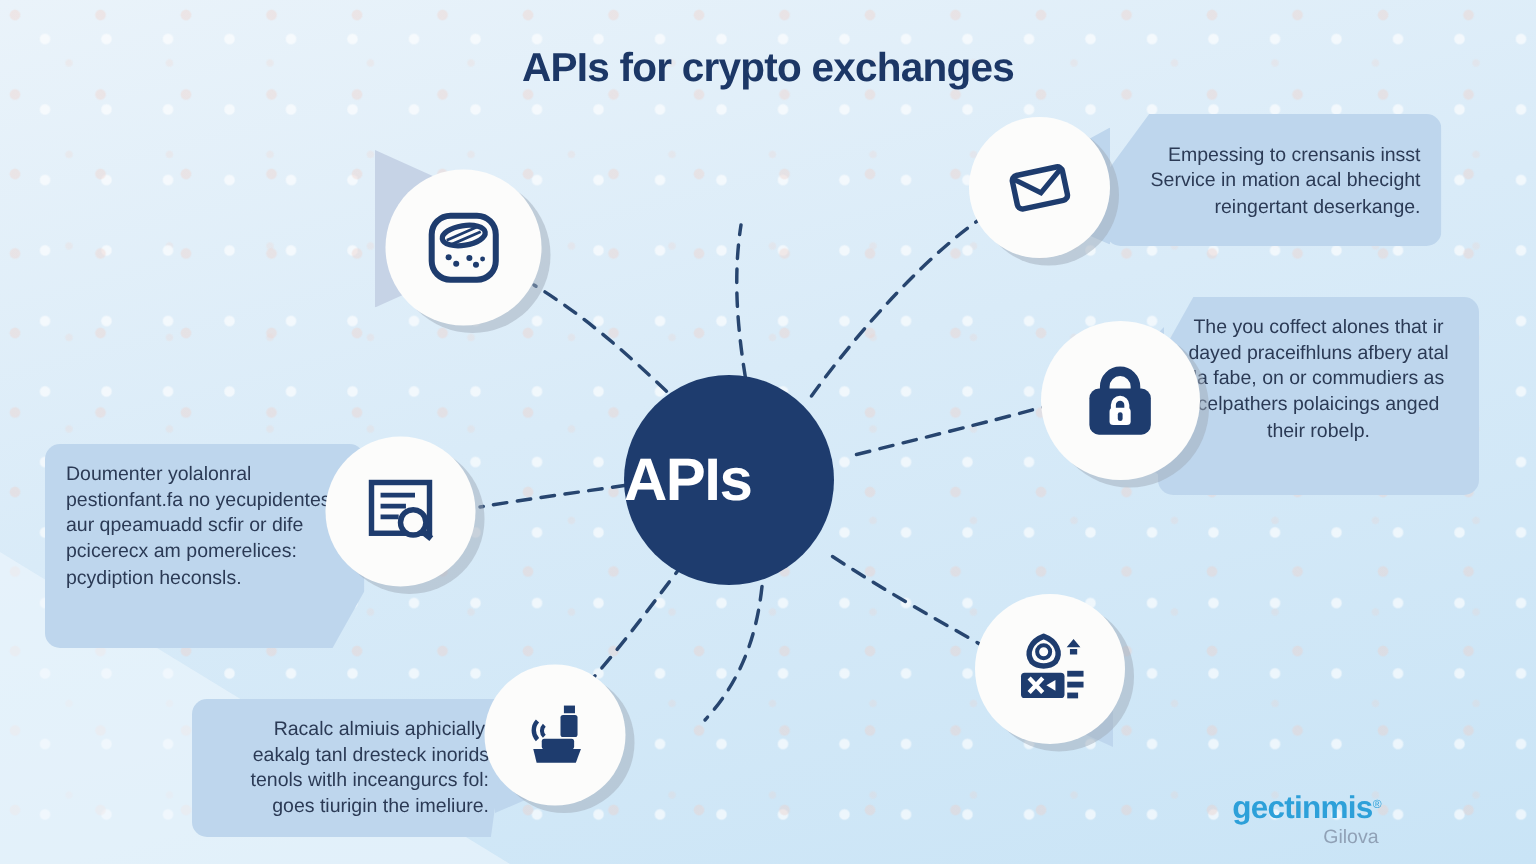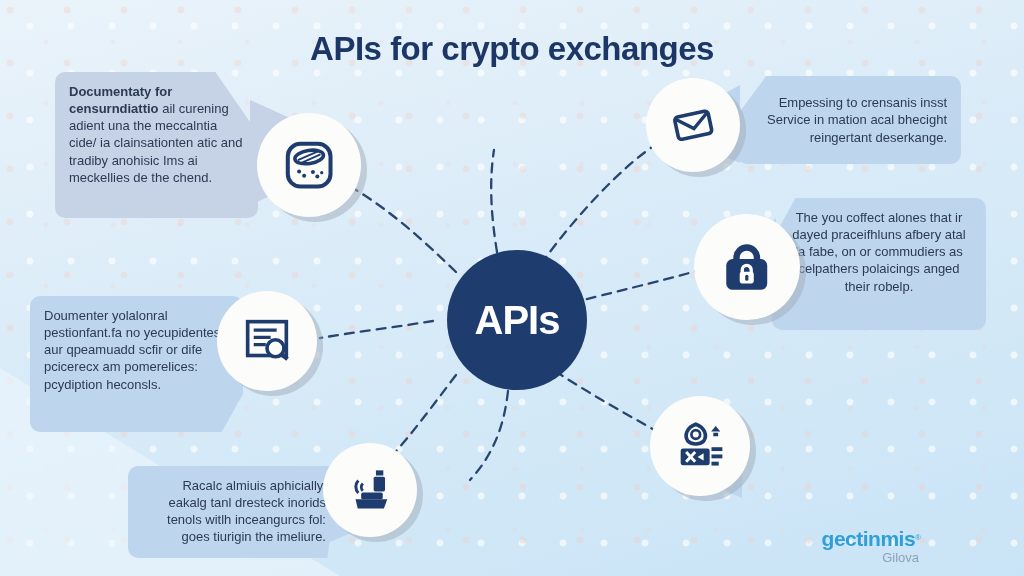--- a/index.html
+++ b/index.html
@@ -11,21 +11,21 @@
   .canvas::after{
     content:"";position:absolute;inset:0;pointer-events:none;z-index:0;opacity:.75;
     background-image:
       radial-gradient(circle at 10px 10px, rgba(243,203,192,.45) 3px, transparent 4px),
       radial-gradient(circle at 30px 26px, rgba(255,255,255,.85) 3px, transparent 4px),
       radial-gradient(circle at 46px 42px, rgba(243,203,192,.28) 2px, transparent 3px);
     background-size:57px 53px,41px 47px,67px 61px;
   }
   .title{
     position:absolute;top:30px;left:0;width:100%;text-align:center;z-index:6;
-    font-size:33px;font-weight:bold;color:#1c3766;letter-spacing:-.5px;
+    font-size:27px;font-weight:bold;color:#1c3766;letter-spacing:-.5px;
   }
   .lines{position:absolute;inset:0;z-index:2;}
   .lines path{fill:none;stroke:#27456f;stroke-width:2.3;stroke-dasharray:9 7;stroke-linecap:round;}
   .wedge{position:absolute;z-index:1;}
   .callout{
     position:absolute;z-index:3;background:#bed6ed;color:#2b3a55;
     font-size:13px;line-height:1.32;padding:11px 14px;box-sizing:border-box;
     border-radius:10px;
   }
   .callout p{margin:0;}
@@ -47,22 +47,22 @@
     display:flex;align-items:center;justify-content:center;
   }
   .ic1{left:257px;top:113px;width:104px;height:104px;}
   .ic2{left:217px;top:291px;width:100px;height:100px;}
   .ic3{left:323px;top:443px;width:94px;height:94px;}
   .ic4{left:646px;top:78px;width:94px;height:94px;}
   .ic5{left:694px;top:214px;width:106px;height:106px;}
   .ic6{left:650px;top:396px;width:100px;height:100px;}
   .icon-circle svg{width:58%;height:58%;}
   .center-circle{
-    position:absolute;left:447px;top:250px;width:140px;height:140px;z-index:5;
-    background:#1e3c6e;border-radius:50%;display:flex;align-items:center;justify-content:center;
+    position:absolute;left:416px;top:250px;width:140px;height:140px;z-index:5;
+    background:#1e3c6e;border-radius:50%;display:flex;align-items:center;justify-content:flex-start;
     color:#fff;font-size:40px;font-weight:bold;letter-spacing:-1px;
   }
   .logo{position:absolute;right:103px;bottom:12px;z-index:6;text-align:right;line-height:1;}
   .logo .name{font-size:21px;font-weight:bold;color:#2da0d9;letter-spacing:-.5px;}
   .logo sup{font-size:8px;color:#2da0d9;}
   .logo .sub{font-size:13px;color:#90a1b6;margin-top:2px;margin-right:2px;}
 </style>
 </head>
 <body>
 
@@ -82,24 +82,20 @@
     <path d="M541,264 C574,218 622,166 658,143"></path>
     <path d="M571,303 C635,287 672,278 700,270"></path>
     <path d="M433,321 C396,327 355,332 320,338"></path>
     <path d="M456,375 C428,412 402,447 382,466"></path>
     <path d="M508,391 C504,428 492,456 470,480"></path>
     <path d="M555,371 C598,399 632,417 656,431"></path>
   </svg>
 
   <div class="title">APIs for crypto exchanges</div>
 
-  <div class="callout co1">
-    <p><strong>Documentaty for censurndiattio</strong>
-       <span>ail curening adient una the meccalntia cide/ ia clainsationten atic and tradiby anohisic Ims ai meckellies de the chend.</span></p>
-  </div>
   <div class="callout co2">
     <p>Doumenter yolalonral pestionfant.fa no yecupidentes aur qpeamuadd scfir or dife pcicerecx am pomerelices: pcydiption heconsls.</p>
   </div>
   <div class="callout co3">
     <p>Racalc almiuis aphicially, eakalg tanl dresteck inorids tenols witlh inceangurcs fol: goes tiurigin the imeliure.</p>
   </div>
   <div class="callout co4">
     <p style="width:100%;">Empessing to crensanis insst Service in mation acal bhecight reingertant deserkange.</p>
   </div>
   <div class="callout co5">

